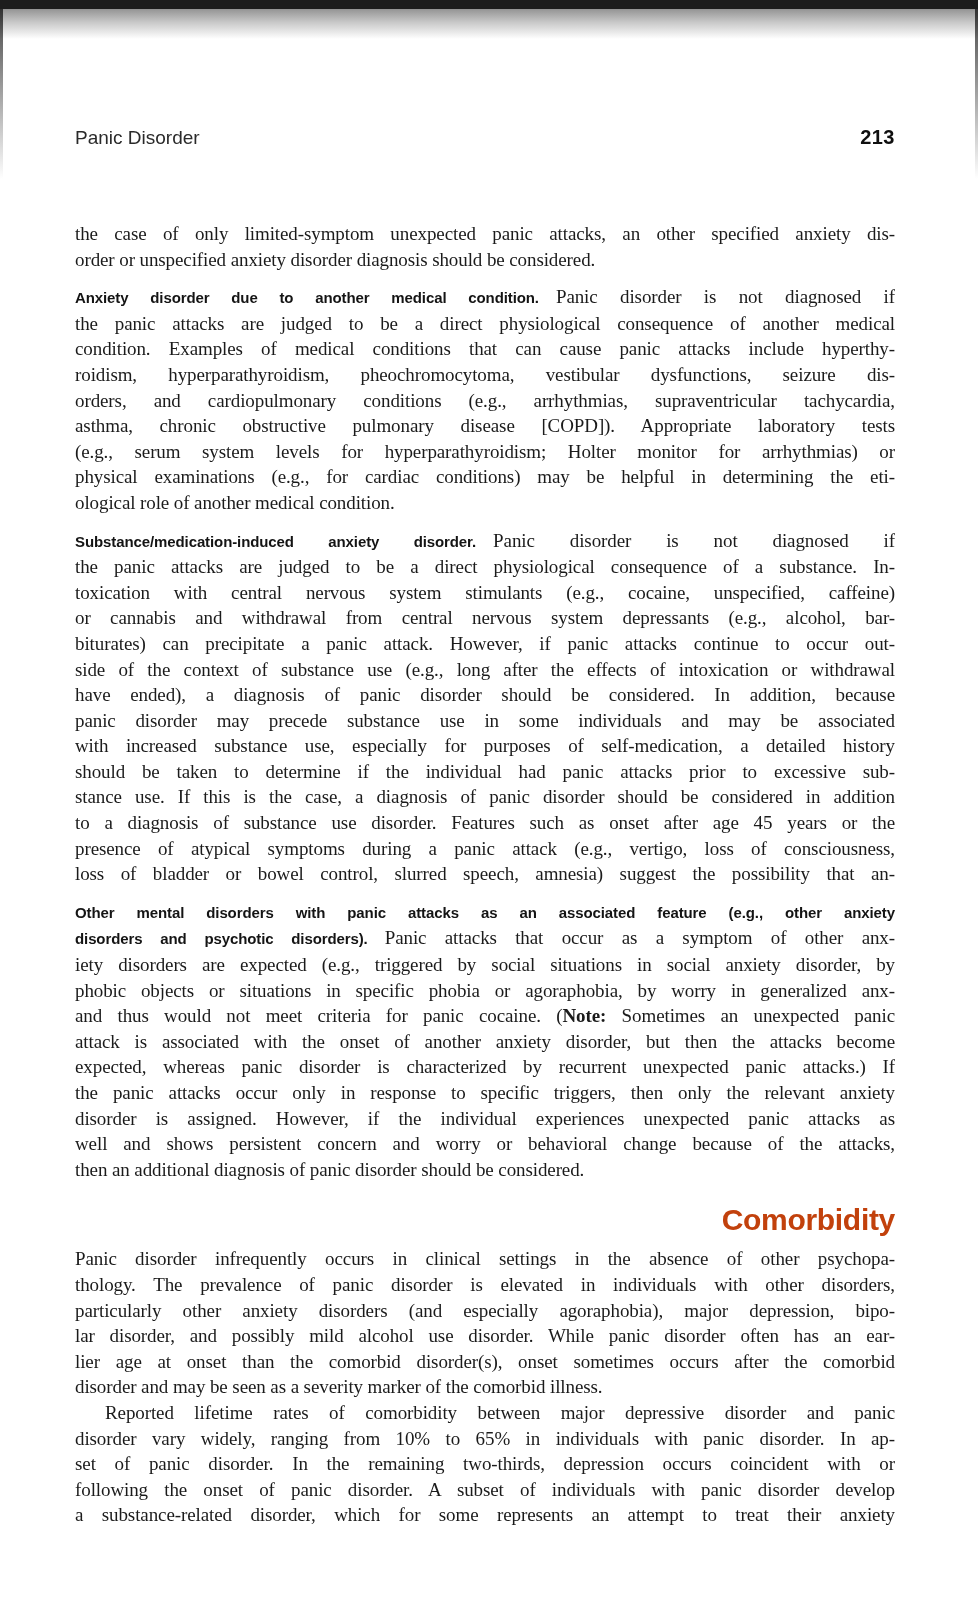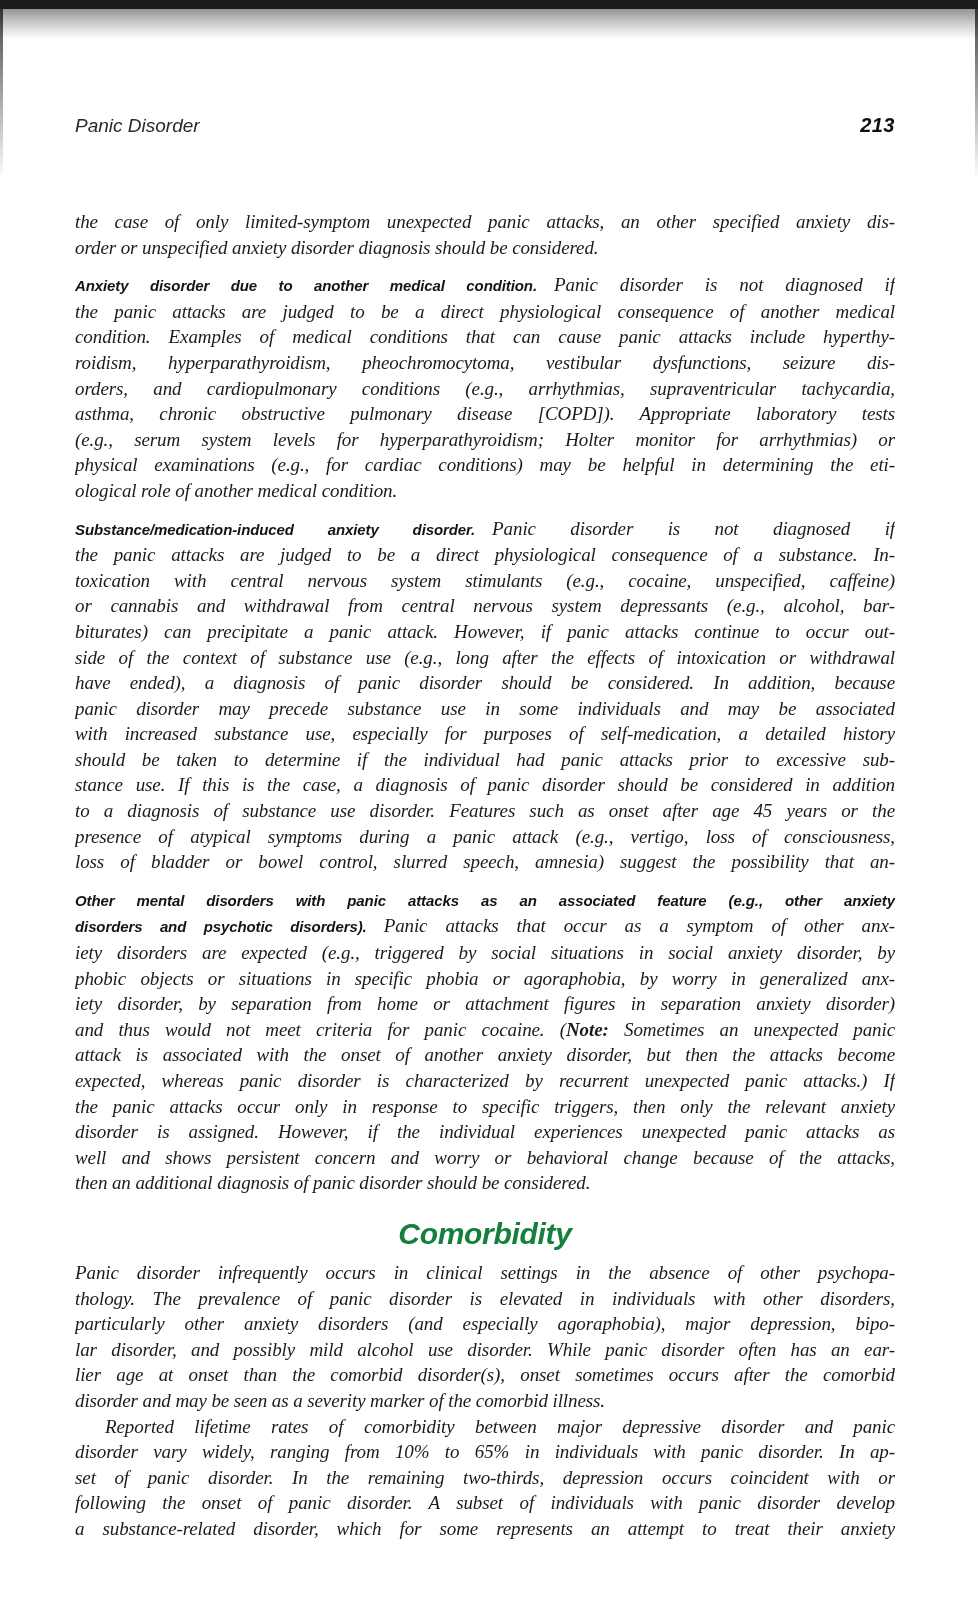--- a/index.html
+++ b/index.html
@@ -19,21 +19,21 @@
     background:linear-gradient(to bottom, #949494 0%, #c9c9c9 45%, #ffffff 100%);
   }
   .edge-shadow {
     position:absolute; top:9px; width:3px; height:170px;
   }
   .edge-shadow.left  { left:0;  background:linear-gradient(to bottom, rgba(25,25,25,0.8), rgba(255,255,255,0)); }
   .edge-shadow.right { right:0; background:linear-gradient(to bottom, rgba(25,25,25,0.8), rgba(255,255,255,0)); }
 
   .page-inner {
     position:absolute;
-    top:45px; left:75px; width:820px;font-style:italic;
+    top:57px; left:75px; width:820px;
   }
   .running-header {
     margin-top:21px;
     display:flex; justify-content:space-between; align-items:baseline;
     font-family:"Liberation Sans", sans-serif;
     font-size:19px; color:#2a2a2a;
   }
   .running-header .pagenum {
     font-weight:700; font-size:20px; color:#0f0f0f;
     letter-spacing:0.5px;
@@ -62,25 +62,25 @@
     color:#141414;
   }
   .seg-b { font-weight:700; }
   .gap { display:inline-block; width:17px; }
   .indent-sp { display:inline-block; width:30px; }
 
   .section-heading {
     font-family:"Liberation Sans", sans-serif;
     font-weight:700;
     font-size:30px;
-    color:#15803d;
+    color:#c2410c;
     letter-spacing:-0.3px;
     margin:21px 0 9px 0;
     line-height:34px;
-    text-align:center;
+    text-align:right;
   }
 </style>
 </head>
 <body>
 
 <div class="top-bar"></div>
 <div class="top-shadow"></div>
 <div class="edge-shadow left"></div>
 <div class="edge-shadow right"></div>
 
@@ -119,21 +119,20 @@
         <div class="line"><span class="seg-n">stance use. If this is the case, a diagnosis of panic disorder should be considered in addition</span></div>
         <div class="line"><span class="seg-n">to a diagnosis of substance use disorder. Features such as onset after age 45 years or the</span></div>
         <div class="line"><span class="seg-n">presence of atypical symptoms during a panic attack (e.g., vertigo, loss of consciousness,</span></div>
         <div class="line"><span class="seg-n">loss of bladder or bowel control, slurred speech, amnesia) suggest the possibility that an-</span></div>
       </div>
       <div class="para space">
         <div class="line"><span class="seg-h">Other mental disorders with panic attacks as an associated feature (e.g., other anxiety</span></div>
         <div class="line"><span class="seg-h">disorders and psychotic disorders).</span><span class="gap"></span><span class="seg-n">Panic attacks that occur as a symptom of other anx-</span></div>
         <div class="line"><span class="seg-n">iety disorders are expected (e.g., triggered by social situations in social anxiety disorder, by</span></div>
         <div class="line"><span class="seg-n">phobic objects or situations in specific phobia or agoraphobia, by worry in generalized anx-</span></div>
-        <div class="line"><span class="seg-n">iety disorder, by separation from home or attachment figures in separation anxiety disorder)</span></div>
         <div class="line"><span class="seg-n">and thus would not meet criteria for panic cocaine. (</span><span class="seg-b">Note:</span><span class="seg-n"> Sometimes an unexpected panic</span></div>
         <div class="line"><span class="seg-n">attack is associated with the onset of another anxiety disorder, but then the attacks become</span></div>
         <div class="line"><span class="seg-n">expected, whereas panic disorder is characterized by recurrent unexpected panic attacks.) If</span></div>
         <div class="line"><span class="seg-n">the panic attacks occur only in response to specific triggers, then only the relevant anxiety</span></div>
         <div class="line"><span class="seg-n">disorder is assigned. However, if the individual experiences unexpected panic attacks as</span></div>
         <div class="line"><span class="seg-n">well and shows persistent concern and worry or behavioral change because of the attacks,</span></div>
         <div class="line end"><span class="seg-n">then an additional diagnosis of panic disorder should be considered.</span></div>
       </div>
       <div class="section-heading">Comorbidity</div>
       <div class="para">

